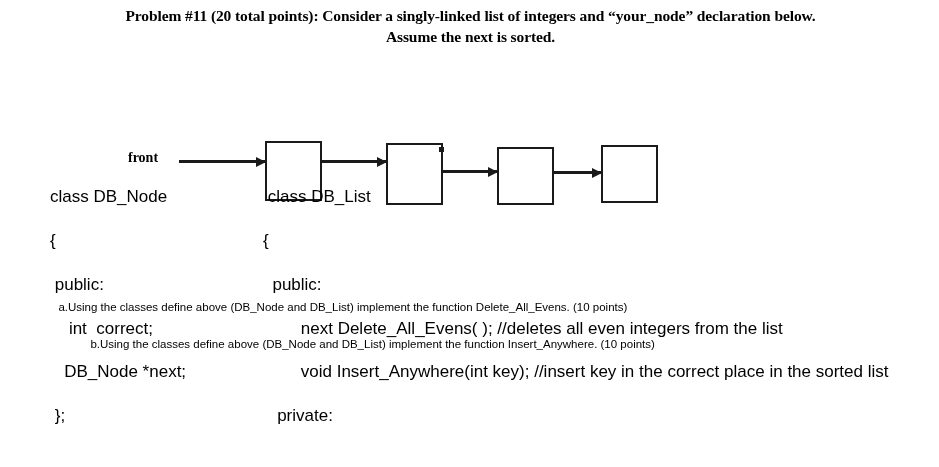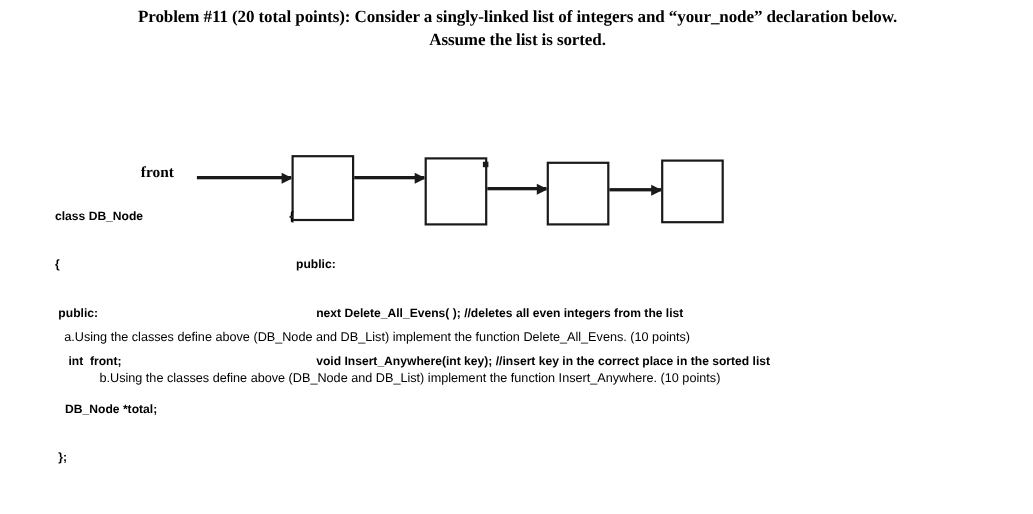--- a/index.html
+++ b/index.html
@@ -87,24 +87,23 @@
     top: 87px;
     width: 5px;
     height: 5px;
     background: #1a1a1a;
   }
 
   
   .code-block {
     position: absolute;
     font-family: "Liberation Sans", sans-serif;
-    font-size: 11px;
+    font-size: 17px;
     line-height: 14.6px;
     white-space: pre;
-    font-weight: bold;
   }
   #code-db-node { left: 50px; top: 161px; }
   #code-db-list { left: 263px; top: 161px; }
   .code-line { display: block; }
 
   
   .question-item {
     position: absolute;
     font-family: "Liberation Sans", sans-serif;
     font-size: 11.5px;
@@ -117,21 +116,21 @@
   .q-marker {
     display: inline-block;
     width: 32px;
   }
 </style>
 </head>
 <body>
 
 <div id="problem-heading">
   <span class="line1">Problem #11 (20 total points): Consider a singly-linked list of integers and “your_node” declaration below.</span>
-  <span class="line2">Assume the list is sorted.</span>
+  <span class="line2">Assume the next is sorted.</span>
 </div>
 
 <div id="list-diagram">
 
   <div id="front-label">front</div>
 
   <div class="arrow" id="arrow-front"></div>
 
   <div class="node-box" id="node-box-1"></div>
   <div class="arrow" id="arrow-1-2"></div>
@@ -143,30 +142,32 @@
   <div class="node-box" id="node-box-3"></div>
   <div class="arrow" id="arrow-3-4"></div>
 
   <div class="node-box" id="node-box-4"></div>
 </div>
 
 <div class="code-block" id="code-db-node">
   <span class="code-line">class DB_Node</span>
   <span class="code-line">{</span>
   <span class="code-line"> public:</span>
-  <span class="code-line">    int  front;</span>
-  <span class="code-line">   DB_Node *total;</span>
+  <span class="code-line">    int  correct;</span>
+  <span class="code-line">   DB_Node *next;</span>
   <span class="code-line"> };</span>
 </div>
 
 <div class="code-block" id="code-db-list">
+  <span class="code-line"> class DB_List</span>
   <span class="code-line">{</span>
   <span class="code-line">  public:</span>
   <span class="code-line">        next Delete_All_Evens( ); //deletes all even integers from the list</span>
   <span class="code-line">        void Insert_Anywhere(int key); //insert key in the correct place in the sorted list</span>
+  <span class="code-line">   private:</span>
   
 </div>
 
 <div class="question-item" id="question-a">
   <span class="q-marker">a.</span><span>Using the classes define above (DB_Node and DB_List) implement the function Delete_All_Evens. (10 points)</span>
 </div>
 
 <div class="question-item" id="question-b">
   <span class="q-marker">b.</span><span>Using the classes define above (DB_Node and DB_List) implement the function Insert_Anywhere. (10 points)</span>
 </div>

